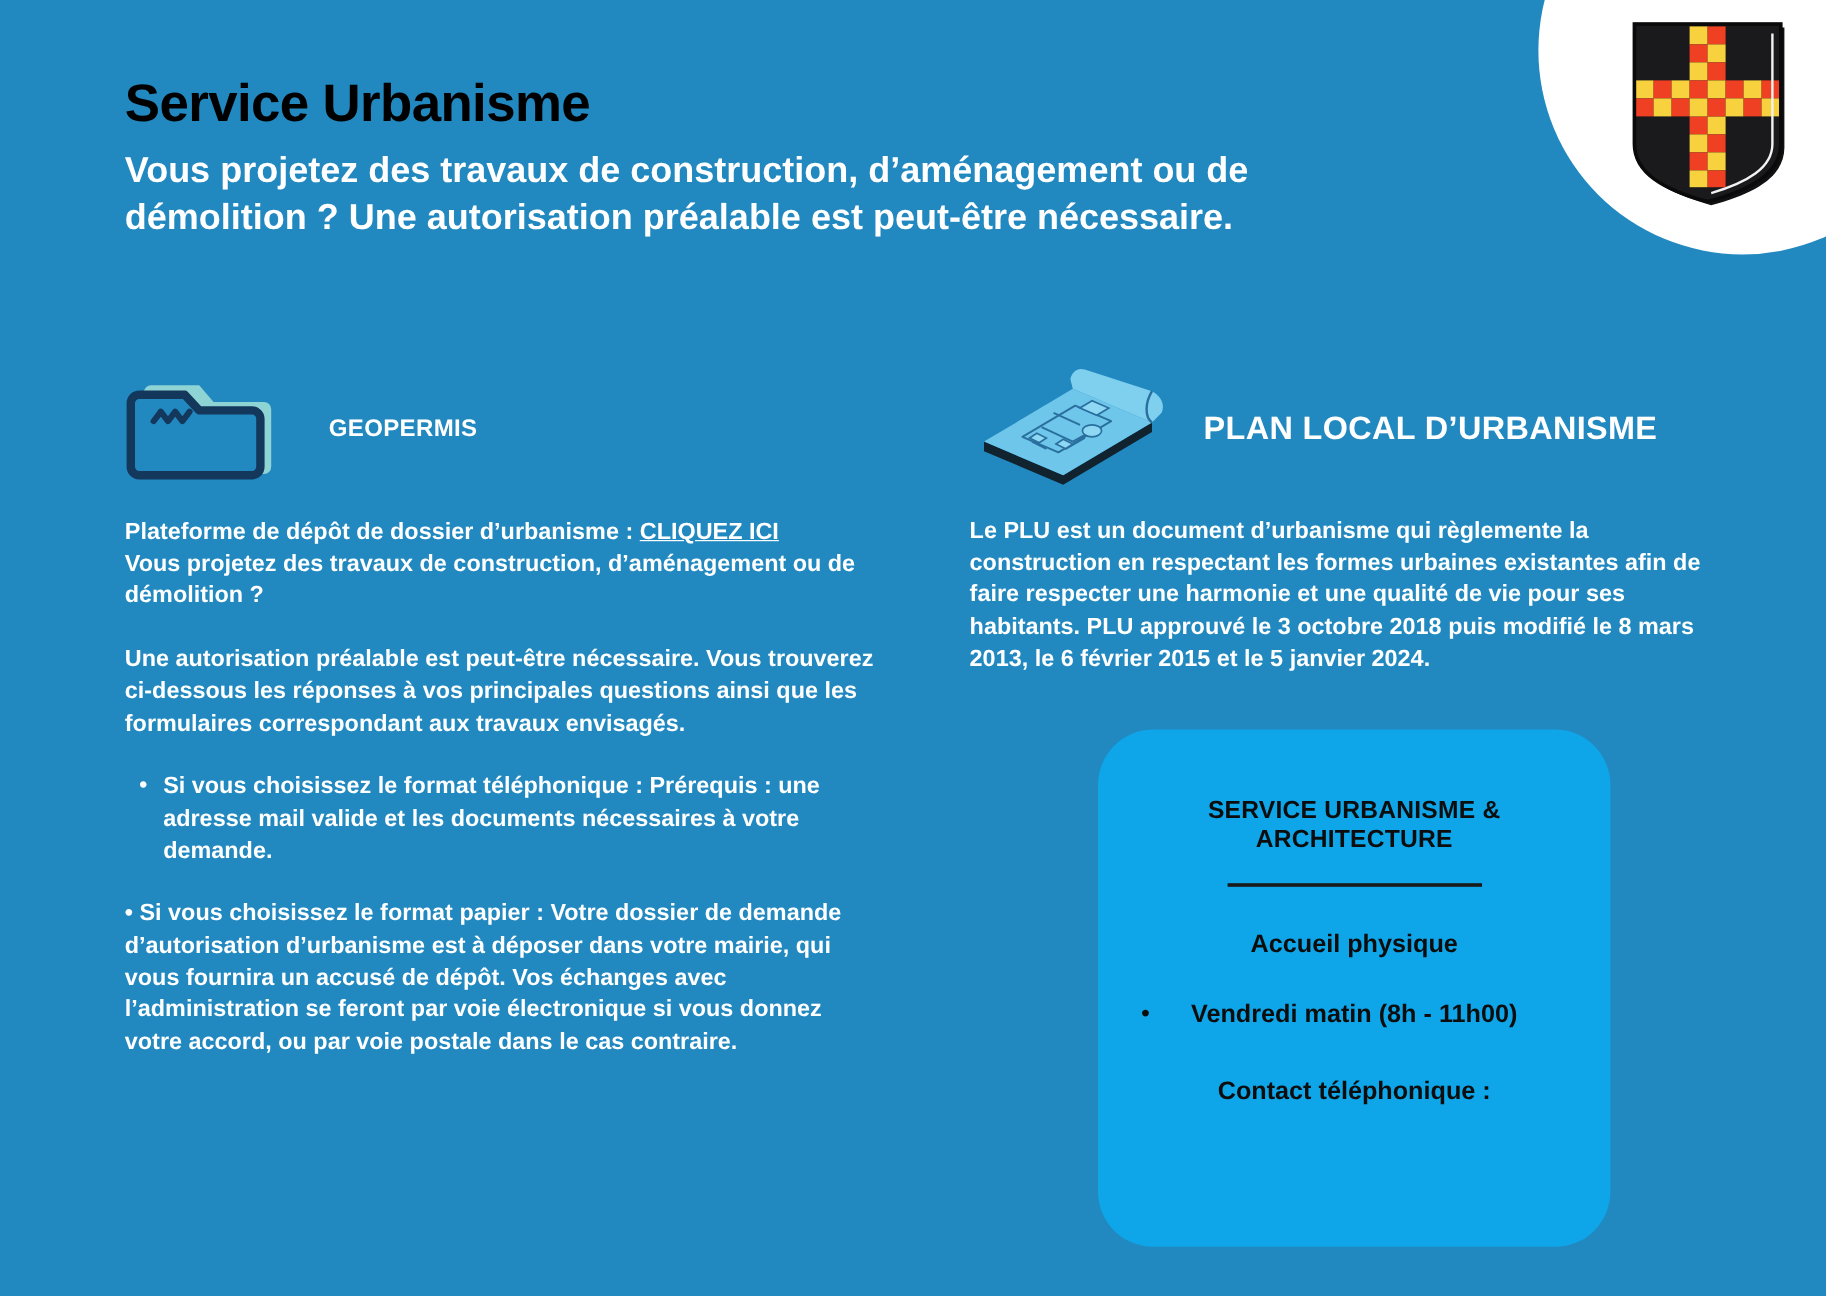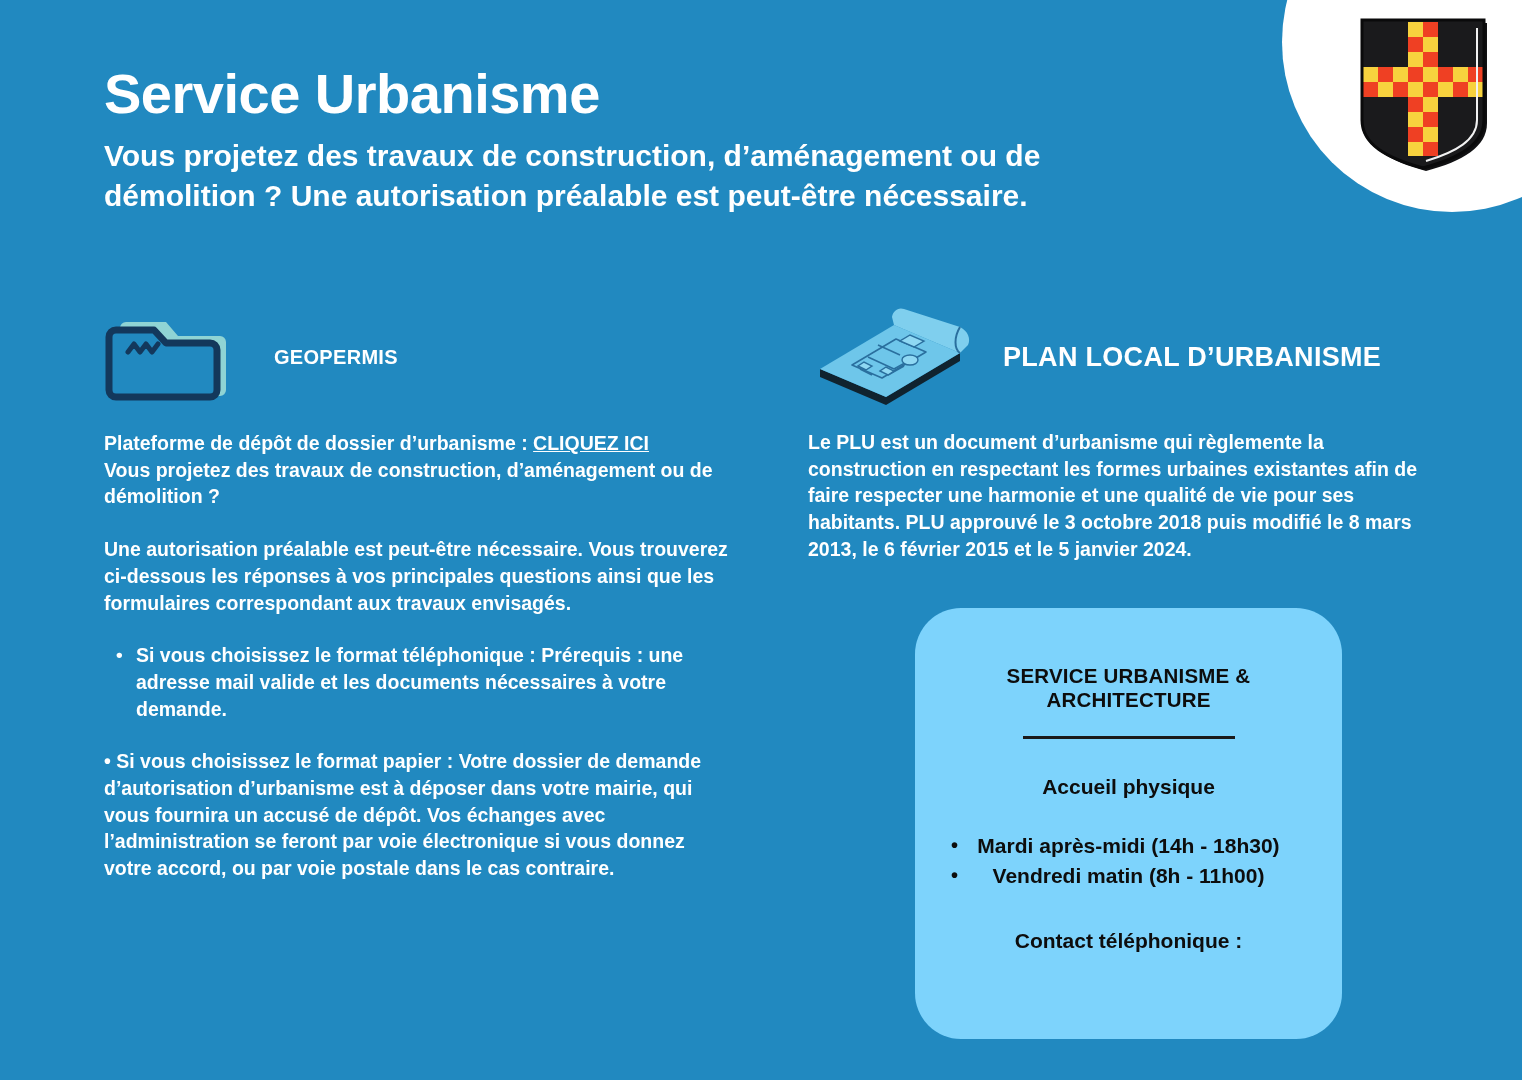--- a/index.html
+++ b/index.html
@@ -47,23 +47,23 @@
   }
 
   
   .header {
     position: absolute;
     top: 62px;
     left: 104px;
     width: 1110px;
   }
   .title {
-    font-size: 56px;
-    font-weight: bold;
-    color: #ffffff;
+    font-size: 44px;
+    font-weight: bold;
+    color: #000000;
     letter-spacing: -0.5px;
     line-height: 1.15;
   }
   .subtitle {
     margin-top: 10px;
     font-size: 30px;
     font-weight: bold;
     color: #ffffff;
     line-height: 1.32;
     max-width: 1090px;
@@ -142,21 +142,21 @@
     text-indent: 0;
   }
 
   
   .contact-card {
     position: absolute;
     top: 608px;
     left: 915px;
     width: 427px;
     height: 431px;
-    background: #7dd3fc;
+    background: #0ea5e9;
     border-radius: 46px;
     padding: 56px 26px 4px 26px;
     text-align: center;
     color: #0d0d0d;
   }
   .card-title {
     font-size: 20.5px;
     font-weight: bold;
     letter-spacing: 0.2px;
   }
@@ -324,21 +324,20 @@
     <div class="body-copy">
       <p>Le PLU est un document d’urbanisme qui règlemente la construction en respectant les formes urbaines existantes afin de faire  respecter une harmonie et une qualité de vie pour ses habitants. PLU approuvé le 3 octobre 2018 puis modifié le 8 mars 2013, le 6 février 2015 et le 5 janvier 2024.</p>
     </div>
   </div>
 
   <div class="contact-card">
     <div class="card-title">SERVICE URBANISME &amp; ARCHITECTURE</div>
     <div class="card-divider"></div>
     <div class="card-sub">Accueil physique</div>
     <ul class="hours">
-      <li>Mardi après-midi (14h - 18h30)</li>
       <li>Vendredi matin (8h - 11h00)</li>
     </ul>
     <div class="card-contact">
       <div>Contact téléphonique :</div>
     </div>
   </div>
 
 </div>
 
 </body></html>

